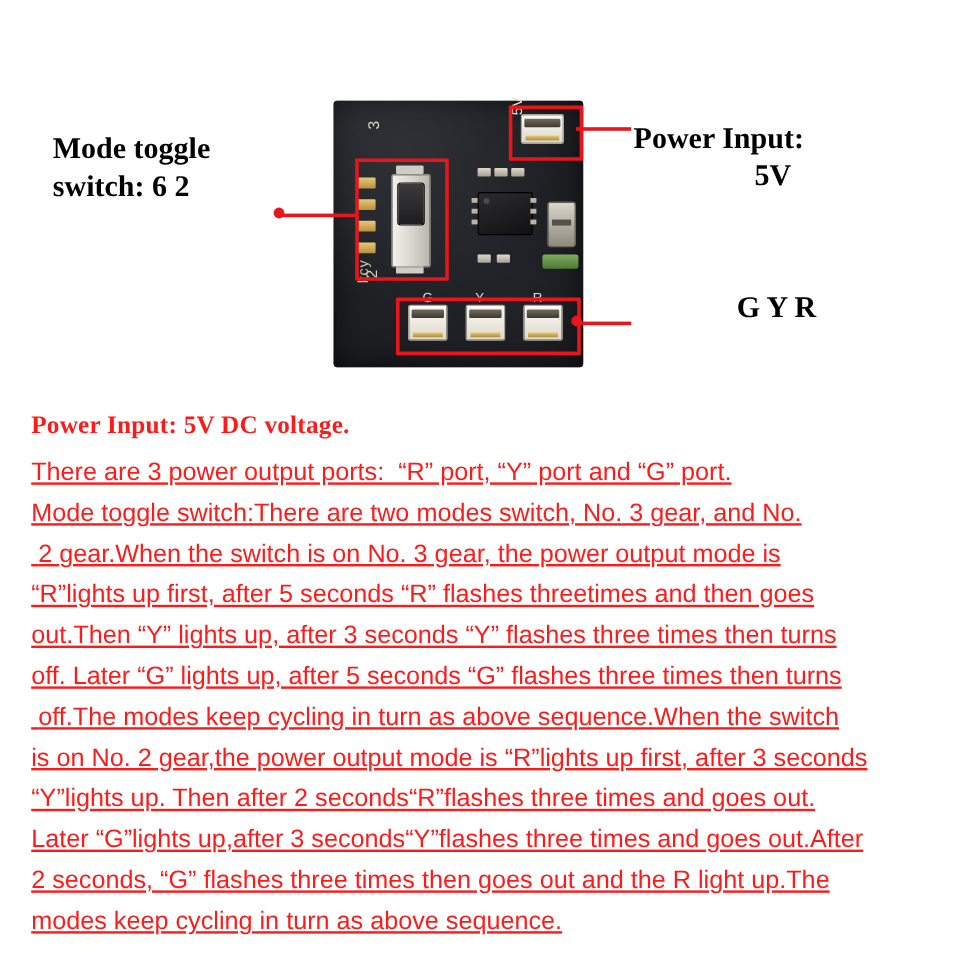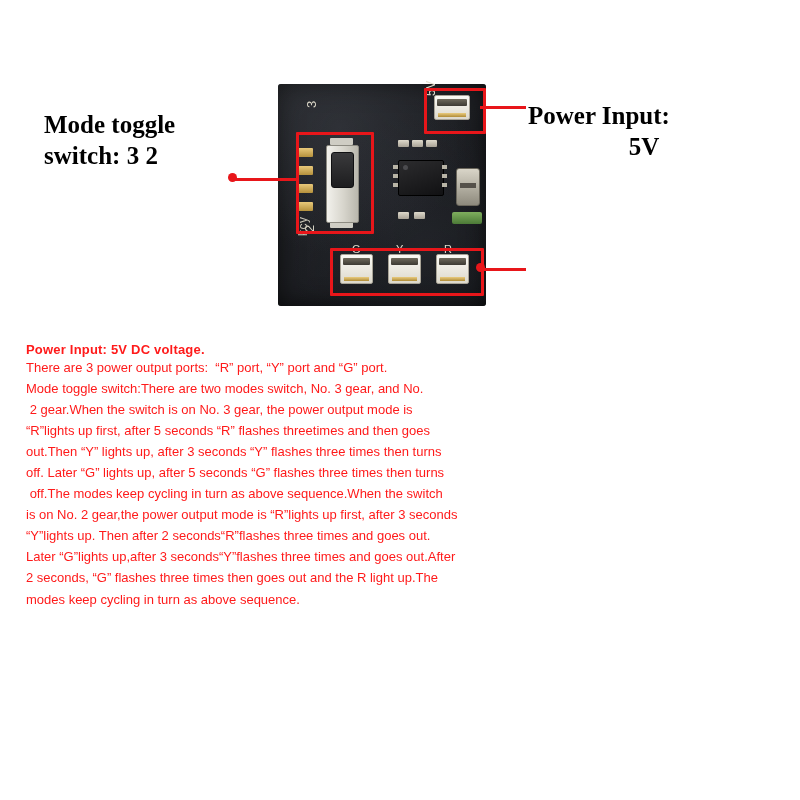--- a/index.html
+++ b/index.html
@@ -244,30 +244,32 @@
     position: absolute;
     left: 0;
     top: 330px;
     width: 800px;
     padding: 0 26px 0 26px;
     box-sizing: border-box;
     color: #ff1a1a;
   }
   .head-line {
     font-weight: bold;
-    font-size: 13px;
+    font-size: 21px;
     margin-top: 12px;
-    font-family: Liberation Sans, sans-serif;
+    margin-bottom: 10px;
+    font-family: Liberation Serif, serif;
     letter-spacing: 0.2px;
   }
   .body-text {
-    font-size: 13px;
+    font-size: 21px;
     line-height: 1.62;
     font-family: "Liberation Sans", sans-serif;
     white-space: pre-wrap;
+    text-decoration: underline;
   }
 </style>
 </head>
 <body>
 
 <div id="diagram">
 
   <div class="pcb">
     <div class="pcb-texture"></div>
   </div>
@@ -329,26 +331,27 @@
   <div class="hl hl-switch"></div>
   <div class="hl hl-out"></div>
 
   <div class="leader" style="left:480px; top:106px; width:46px;"></div>
   <div class="leader" style="left:232px; top:178px; width:66px;"></div>
   <div class="leader-dot" style="left:228px; top:173px;"></div>
   <div class="leader" style="left:480px; top:268px; width:46px;"></div>
   <div class="leader-dot" style="left:476px; top:263px;"></div>
 
   <div class="callout callout-left">Mode toggle
-switch: 3 2</div>
+switch: 6 2</div>
   <div class="callout callout-in">
     <span class="l1">Power Input:</span>
     <span class="l2">5V</span>
   </div>
   <div class="callout callout-out">
+    <span class="l2">G  Y  R</span>
   </div>
 </div>
 
 <div id="text-block">
   <div class="head-line">Power Input:  5V DC voltage.</div>
   <div class="body-text">There are 3 power output ports:  “R” port, “Y” port and “G” port.
 Mode toggle switch:There are two modes switch, No. 3 gear, and No.
  2 gear.When the switch is on No. 3 gear, the power output mode is
 “R”lights up first, after 5 seconds “R” flashes threetimes and then goes
 out.Then “Y” lights up, after 3 seconds “Y” flashes three times then turns

